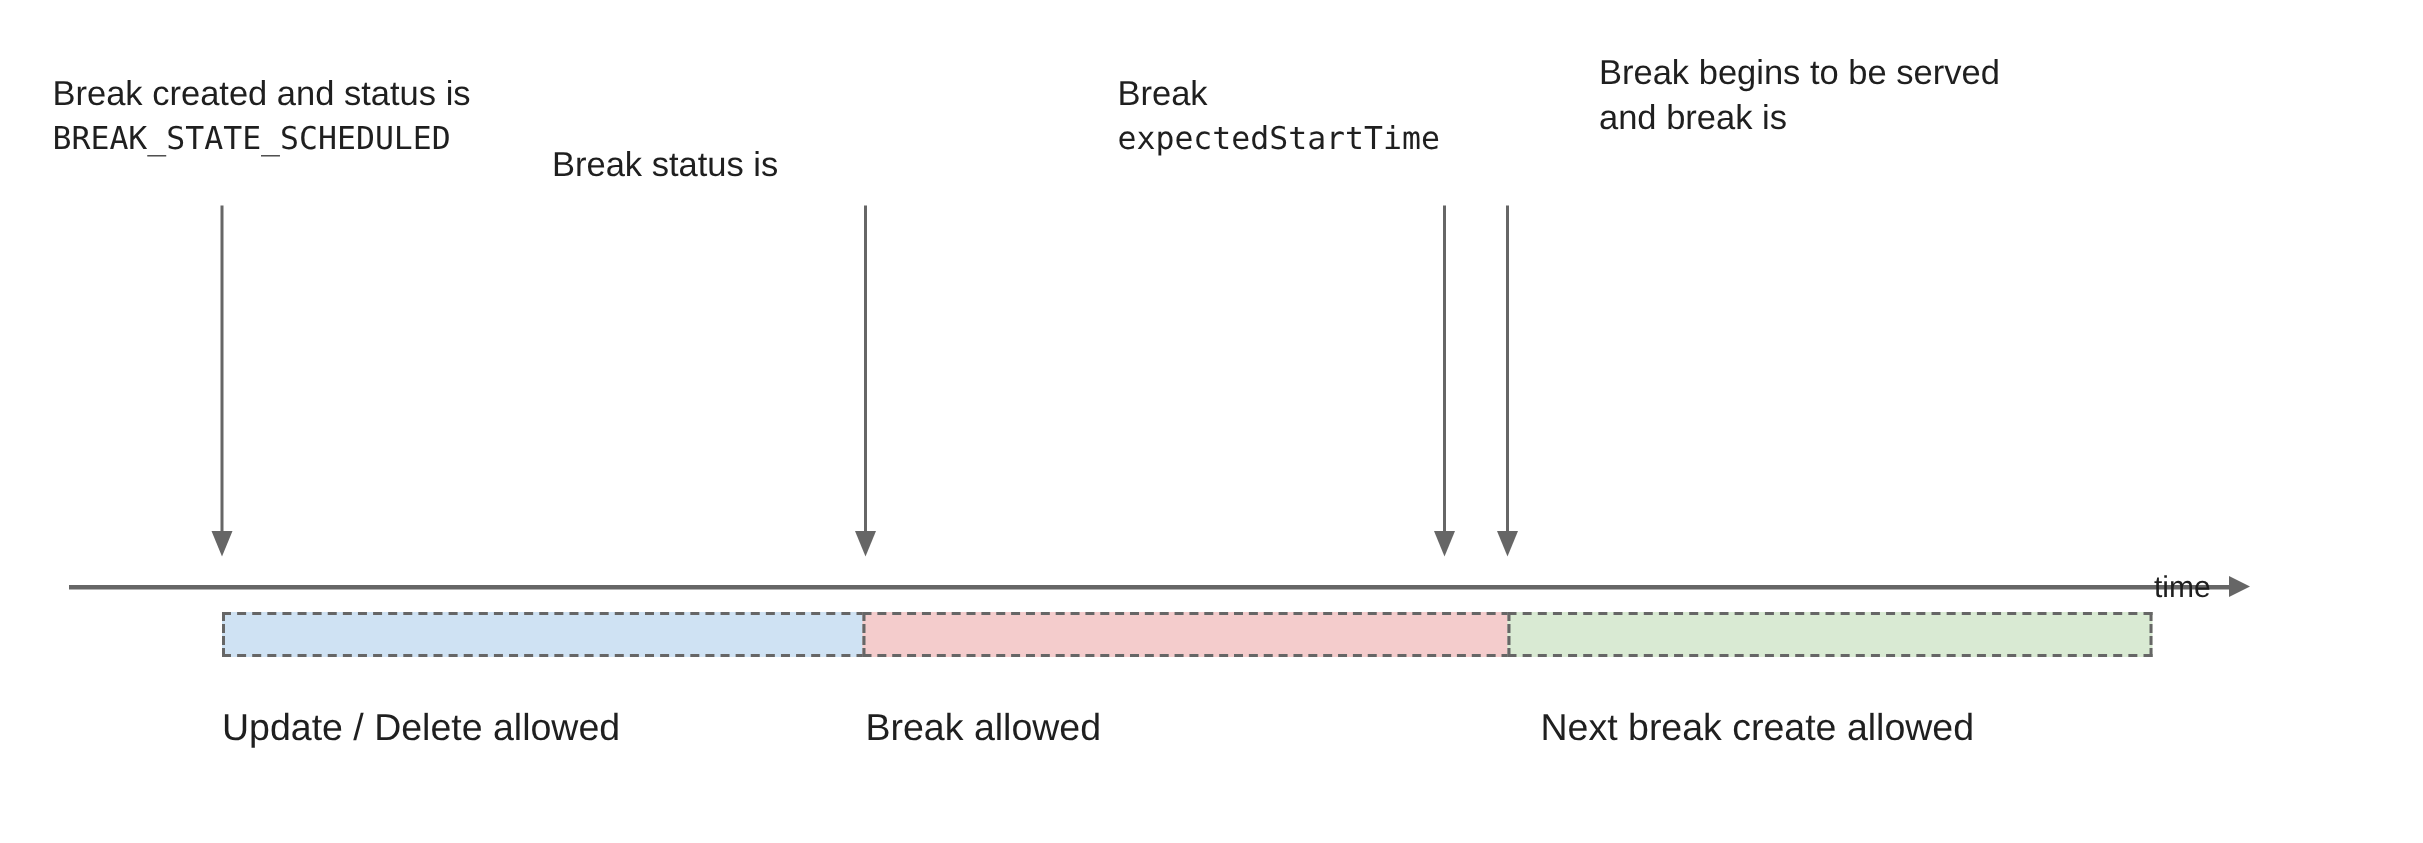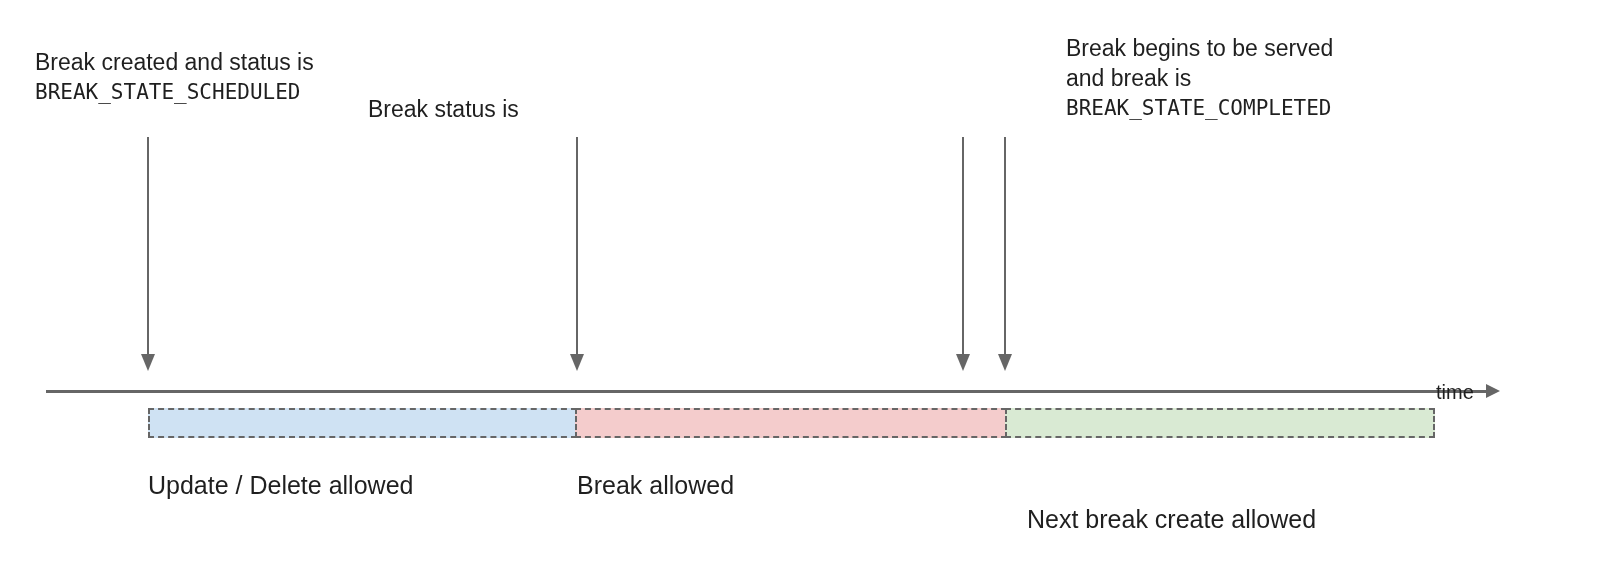--- a/index.html
+++ b/index.html
@@ -105,41 +105,44 @@
   .seg-label {
     position: absolute;
     top: 470px;
     font-size: 25px;
     line-height: 30px;
     text-align: left;
     color: #1f1f1f;
   }
   .seg-label-0 { left: 148px;  width: 429px; }
   .seg-label-1 { left: 577px;  width: 428px; }
-  .seg-label-2 { left: 1027px; width: 428px; margin-top: 34px; }
+  .seg-label-2 { left: 1027px; width: 428px; }
 </style>
 </head>
 <body>
 
 <div class="canvas">
 
   <div class="ann ann-0">
     <div>Break created and status is</div>
     <div class="ann-code">BREAK_STATE_SCHEDULED</div>
   </div>
 
   <div class="ann ann-1">
     <div>Break status is</div>
   </div>
 
+  <div class="ann ann-2">
+    <div>Break</div>
+    <div class="ann-code">expectedStartTime</div>
+  </div>
 
   <div class="ann ann-3">
     <div>Break begins to be served</div>
     <div>and break is</div>
-    <div class="ann-code">BREAK_STATE_COMPLETED</div>
   </div>
 
   <div class="v-arrow v-arrow-0"></div>
   <div class="v-arrow v-arrow-1"></div>
   <div class="v-arrow v-arrow-2"></div>
   <div class="v-arrow v-arrow-3"></div>
 
   <div class="time-axis"></div>
   <div class="time-label">time</div>
 

